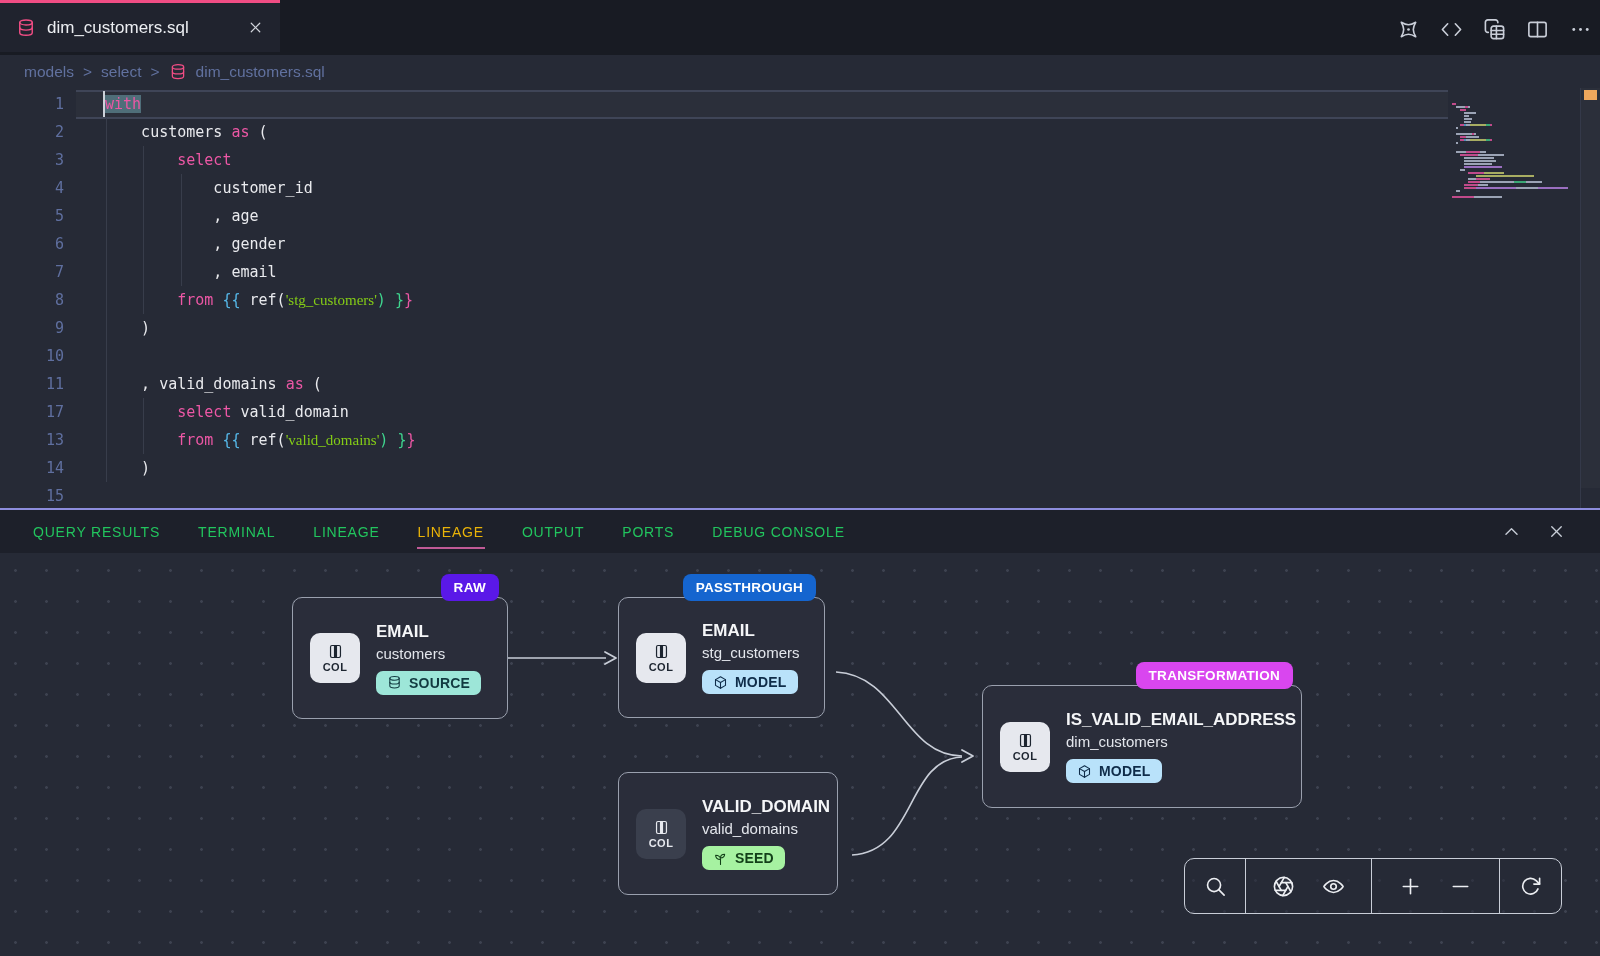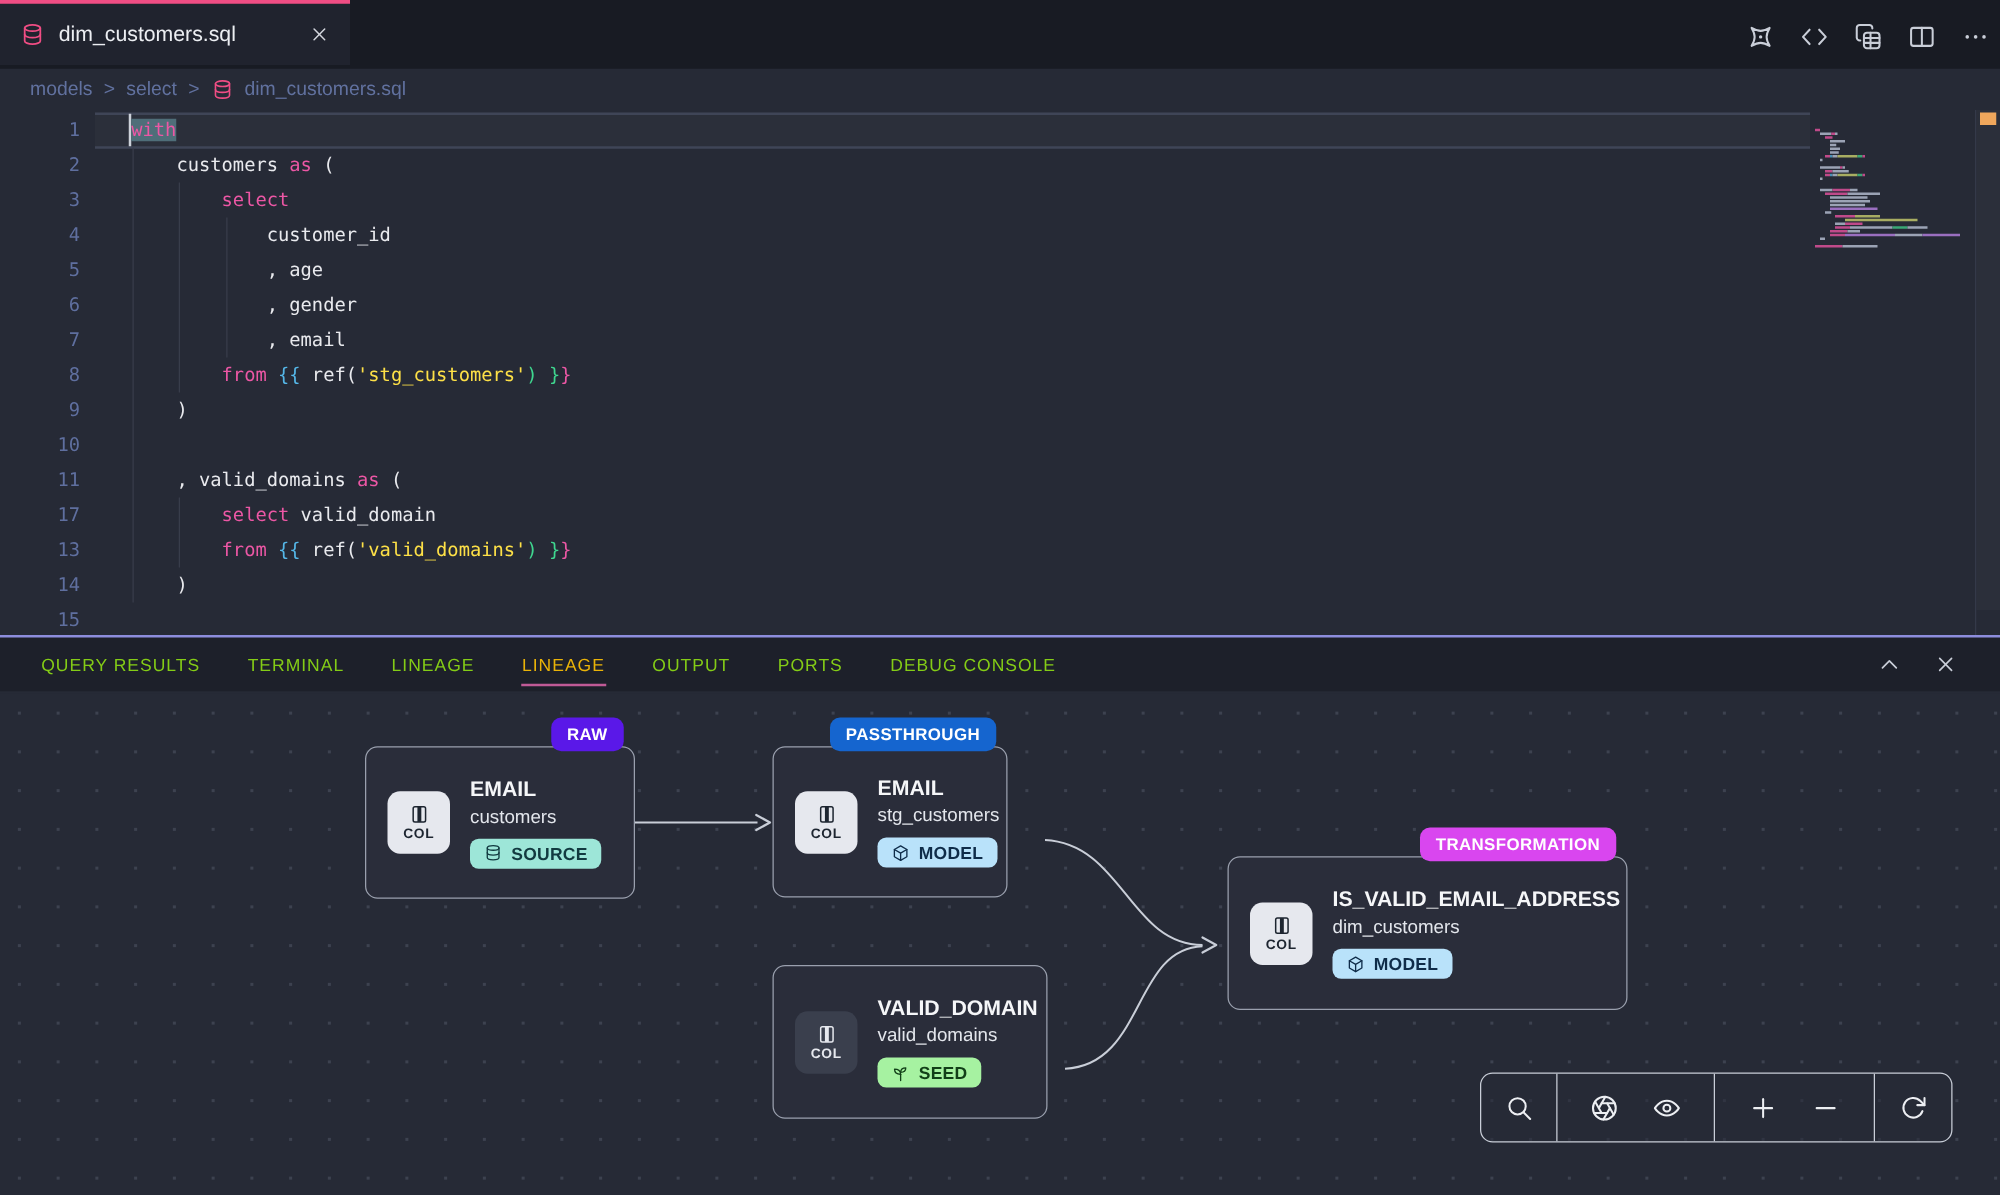--- a/index.html
+++ b/index.html
@@ -29,40 +29,40 @@
           font-family:"DejaVu Sans Mono",monospace;font-size:15px;line-height:28px;overflow:hidden;}
   .curline-band{position:absolute;left:76px;width:1372px;top:2px;height:28px;background:rgba(255,255,255,0.025);}
   .clb{position:absolute;left:76px;width:1372px;height:2px;background:#3f4557;}
   .gutter{position:absolute;left:0;top:2px;width:64px;text-align:right;color:#5f6f9f;}
   .gutter div{height:28px;}
   .code{position:absolute;left:105px;top:2px;white-space:pre;color:#e9eaee;}
   .cline{height:28px;}
   .c-kw{color:#ec57a5;}
   .c-id{color:#e9eaee;}
   .c-jinja{color:#55b7e8;}
-  .c-str{color:#fde047;}
+  .c-str{color:#84cc16;font-family:Liberation Serif, serif;}
   .c-grn{color:#3fd68f;}
   .sel{background:#4f6e79;}
   .cursor{position:absolute;left:103px;top:3px;width:2px;height:26px;background:#cdd2da;}
   .guide{position:absolute;width:1px;background:#383d4b;}
 
   
   .minimap{position:absolute;left:1452px;top:3px;width:86px;}
   .mm-row{height:2px;margin-bottom:1px;white-space:nowrap;font-size:0;}
   .mm-seg{display:inline-block;height:2px;}
   .mm-kw{background:#c04a8a;} .mm-id{background:#9ba3b5;} .mm-jinja{background:#4a93b8;}
   .mm-str{background:#a8ad62;} .mm-grn{background:#3aa875;} .mm-pur{background:#9a6fc0;} .mm-sp{background:transparent;}
   .ovr-line{position:absolute;left:1580px;top:0;width:1px;height:420px;background:#343949;}
   .ovr-thumb{position:absolute;left:1581px;top:0;width:19px;height:400px;background:rgba(255,255,255,0.025);}
   .ovr-marker{position:absolute;left:1584px;top:2px;width:13px;height:10px;background:#efa75c;}
 
   
   .panelbar{position:absolute;top:508px;left:0;right:0;height:45px;background:#1d202a;border-top:2px solid #8d8ddd;
             display:flex;align-items:center;padding-left:32px;gap:36px;box-sizing:border-box;}
-  .ptab{font-size:14px;letter-spacing:0.8px;color:#84cc16;position:relative;padding:6px 1px;cursor:default;}
+  .ptab{font-size:14px;letter-spacing:0.8px;color:#22c55e;position:relative;padding:6px 1px;cursor:default;}
   .ptab.active{color:#eab308;}
   .ptab.active::after{content:"";position:absolute;left:0;right:0;bottom:-3px;height:2px;background:#c05a96;}
   .panel-icons{margin-left:auto;display:flex;gap:26px;padding-right:50px;color:#c9ced8;}
   .panel-icons .tbtn{width:19px;height:19px;display:flex;}
 
   
   .canvas{position:absolute;top:555px;left:0;right:0;height:401px;background:#262a36;
           background-image:radial-gradient(circle,#3d4250 1.3px,transparent 1.5px);background-size:31px 31px;}
   .edges{position:absolute;left:0;top:0;pointer-events:none;}
   .node{position:absolute;background:#2a2d3a;border:1.5px solid #9aa0ae;border-radius:10px;
@@ -299,21 +299,21 @@
                 <svg viewBox="0 0 24 24" fill="none" stroke="currentColor" stroke-width="1.7" stroke-linecap="round" stroke-linejoin="round">
                   <ellipse cx="12" cy="5.3" rx="7.5" ry="3"></ellipse>
                   <path d="M4.5 5.3v6.2c0 1.7 3.4 3 7.5 3s7.5-1.3 7.5-3V5.3"></path>
                   <path d="M4.5 11.5v6.2c0 1.7 3.4 3 7.5 3s7.5-1.3 7.5-3v-6.2"></path>
                 </svg>
               </span>
               <span>SOURCE</span>
             </span>
           </div>
         </div>
-        <div class="node" style="left: 618px; top: 42px; width: 188px; height: 121px;">
+        <div class="node" style="left: 618px; top: 42px; width: 207px; height: 121px;">
           <div class="node-tag" style="background: rgb(21, 101, 207);">PASSTHROUGH</div>
           <div class="chip light">
             <span class="ico">
               <svg viewBox="0 0 24 24" fill="none" stroke="currentColor" stroke-width="1.7" stroke-linecap="round" stroke-linejoin="round">
                 <rect x="5" y="3.5" width="14" height="17" rx="2"></rect>
                 <rect x="9.8" y="3.5" width="4.4" height="17" fill="currentColor" stroke="none"></rect>
               </svg>
             </span>
             <span>COL</span>
           </div>

